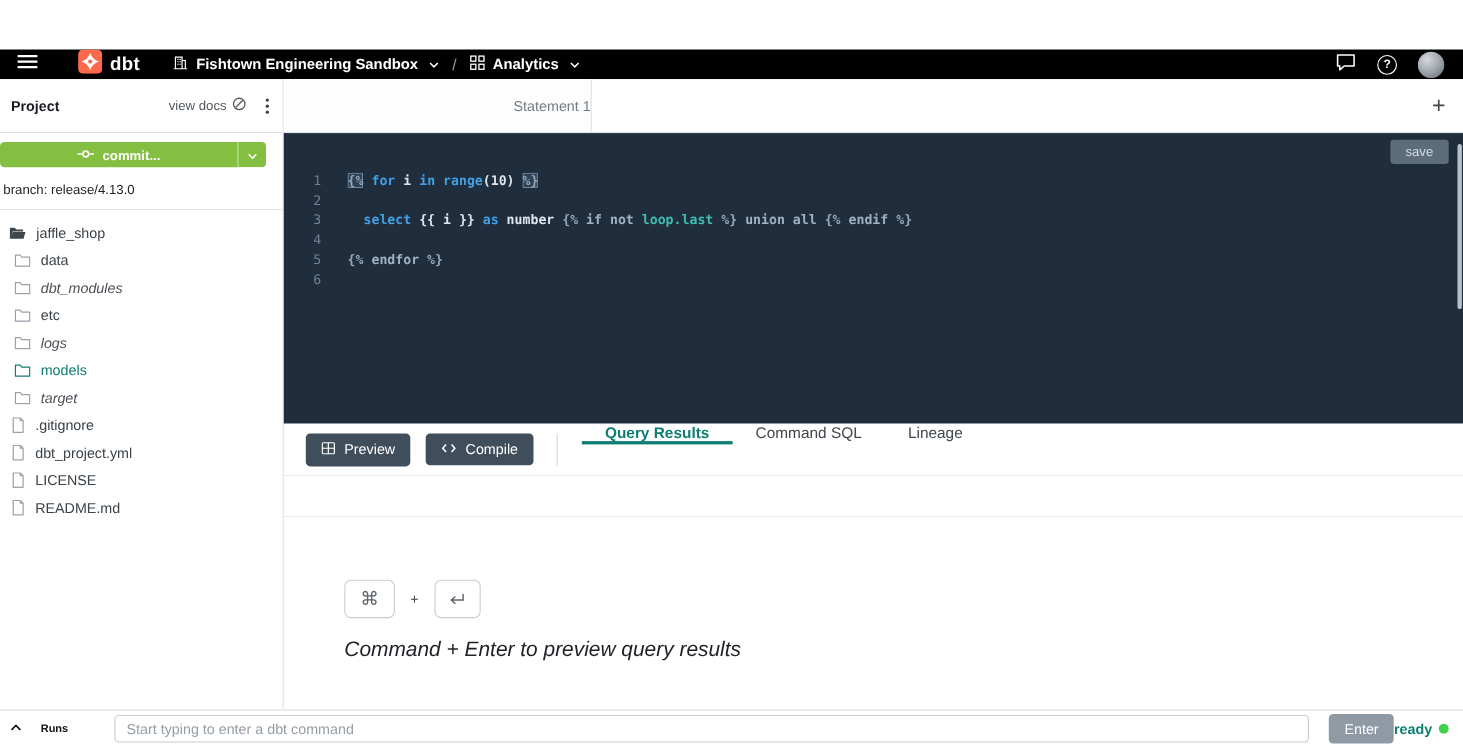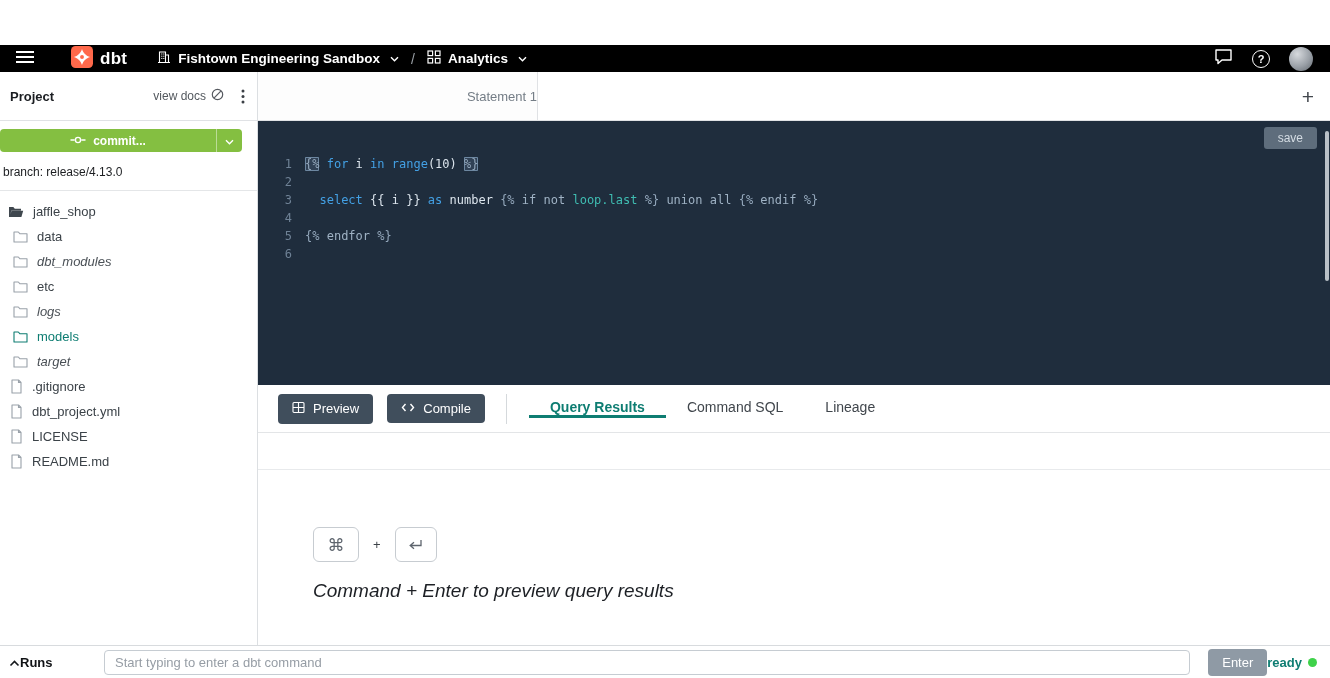--- a/index.html
+++ b/index.html
@@ -73,57 +73,57 @@
   .editor { height:264px; flex:0 0 auto; background:#1f2d3d; position:relative;
             font-family:"DejaVu Sans Mono", monospace; }
   .save-btn { position:absolute; top:6px; right:13px; background:#5e6d7c; color:#d4dce3;
               font-size:12px; padding:4px 14px; border:none; border-radius:3px;
               font-family:"Liberation Sans", sans-serif; cursor:pointer; }
   .scroll-thumb { position:absolute; top:10px; right:1px; width:4px; height:150px;
                   background:#b9c0c7; border-radius:2px; cursor:pointer; }
   .code { padding-top:34px; cursor:text; }
   .code-line { display:flex; height:18px; line-height:18px; font-size:12px; white-space:pre; }
   .ln { width:34px; text-align:right; color:#6f8296; flex:0 0 auto; }
-  .lc { margin-left:13px; }
+  .lc { margin-left:24px;font-weight:bold; }
   .tok-d { color:#94a8bc; }
   .tok-k { color:#43a0e4; }
   .tok-p { color:#dce5ed; }
   .tok-t { color:#3fbdb2; }
   .tok-m { color:#9fb2c4; }
   .tok-hl { box-shadow:0 0 0 1px #6d87a1 inset; background:rgba(125,160,195,.18);
             border-radius:1px; }
 
   
   .rtoolbar { height:48px; flex:0 0 auto; border-bottom:1px solid #e3e5e7; display:flex;
               align-items:stretch; background:#fff; }
   .rbtn { align-self:center; background:#404e5c; color:#fff; border:none; border-radius:4px;
           font-size:13px; display:flex; align-items:center; gap:8px; padding:7px 14px;
           font-family:inherit; cursor:pointer; }
   .rbtn.preview { margin-left:20px; }
   .rbtn.compile { margin-left:14px; }
   .rdivider { width:1px; background:#d5d9dc; align-self:center; height:30px; margin:0 22px 0 21px; }
-  .rtabs { display:flex; align-items:center; }
+  .rtabs { display:flex; align-items:flex-start; }
   .rtab { display:flex; align-items:center; padding:0 21px; font-size:14px; color:#40464c;
           border-bottom:3px solid transparent; cursor:pointer; }
   .rtab.active { color:#0e7d72; font-weight:bold; border-bottom-color:#0e7d72; }
   .rsubheader { height:37px; flex:0 0 auto; border-bottom:1px solid #e8eaec; background:#fff; }
   .rcontent { flex:1; background:#fff; padding:57px 0 0 55px; }
   .keys { display:flex; align-items:center; gap:14px; }
   .key { width:46px; height:35px; border:1px solid #c7ccd1; border-radius:6px; display:flex;
          align-items:center; justify-content:center; color:#5d646d; font-size:17px;
          font-family:"DejaVu Sans", sans-serif; }
   .key.enter-key { width:42px; }
   .plus-sep { color:#3d4248; font-size:13px; }
   .hint { margin-top:18px; font-style:italic; font-size:19px; color:#1d2025; }
 
   
   .bottombar { height:33px; flex:0 0 auto; border-top:1px solid #d8dbde; display:flex;
                align-items:center; padding:0 13px 0 9px; background:#fff; }
-  .runs { display:flex; align-items:center; gap:0; width:95px; flex:0 0 auto;
-          font-weight:bold; font-size:13px; color:#101215; cursor:pointer; }
+  .runs { display:flex; align-items:center; gap:17px; width:95px; flex:0 0 auto;
+          font-weight:bold; font-size:10px; color:#101215; cursor:pointer; }
   .cmd-input { flex:1; height:25px; border:1px solid #c6ccd2; border-radius:4px;
                padding:0 10px; font-size:13px; font-family:inherit; color:#333;
                margin-right:18px; outline:none; }
   .cmd-input::placeholder { color:#969da5; }
   .enter-btn { background:#8f9aa5; color:#fff; border:none; border-radius:4px; font-size:13px;
                padding:6px 14px; font-family:inherit; cursor:pointer; }
   .status { margin-left:auto; display:flex; align-items:center; gap:6px; font-size:13px;
             font-weight:bold; color:#0e7d72; }
   .status-dot { width:9px; height:9px; border-radius:50%; background:#3fd24a; }
 </style>

